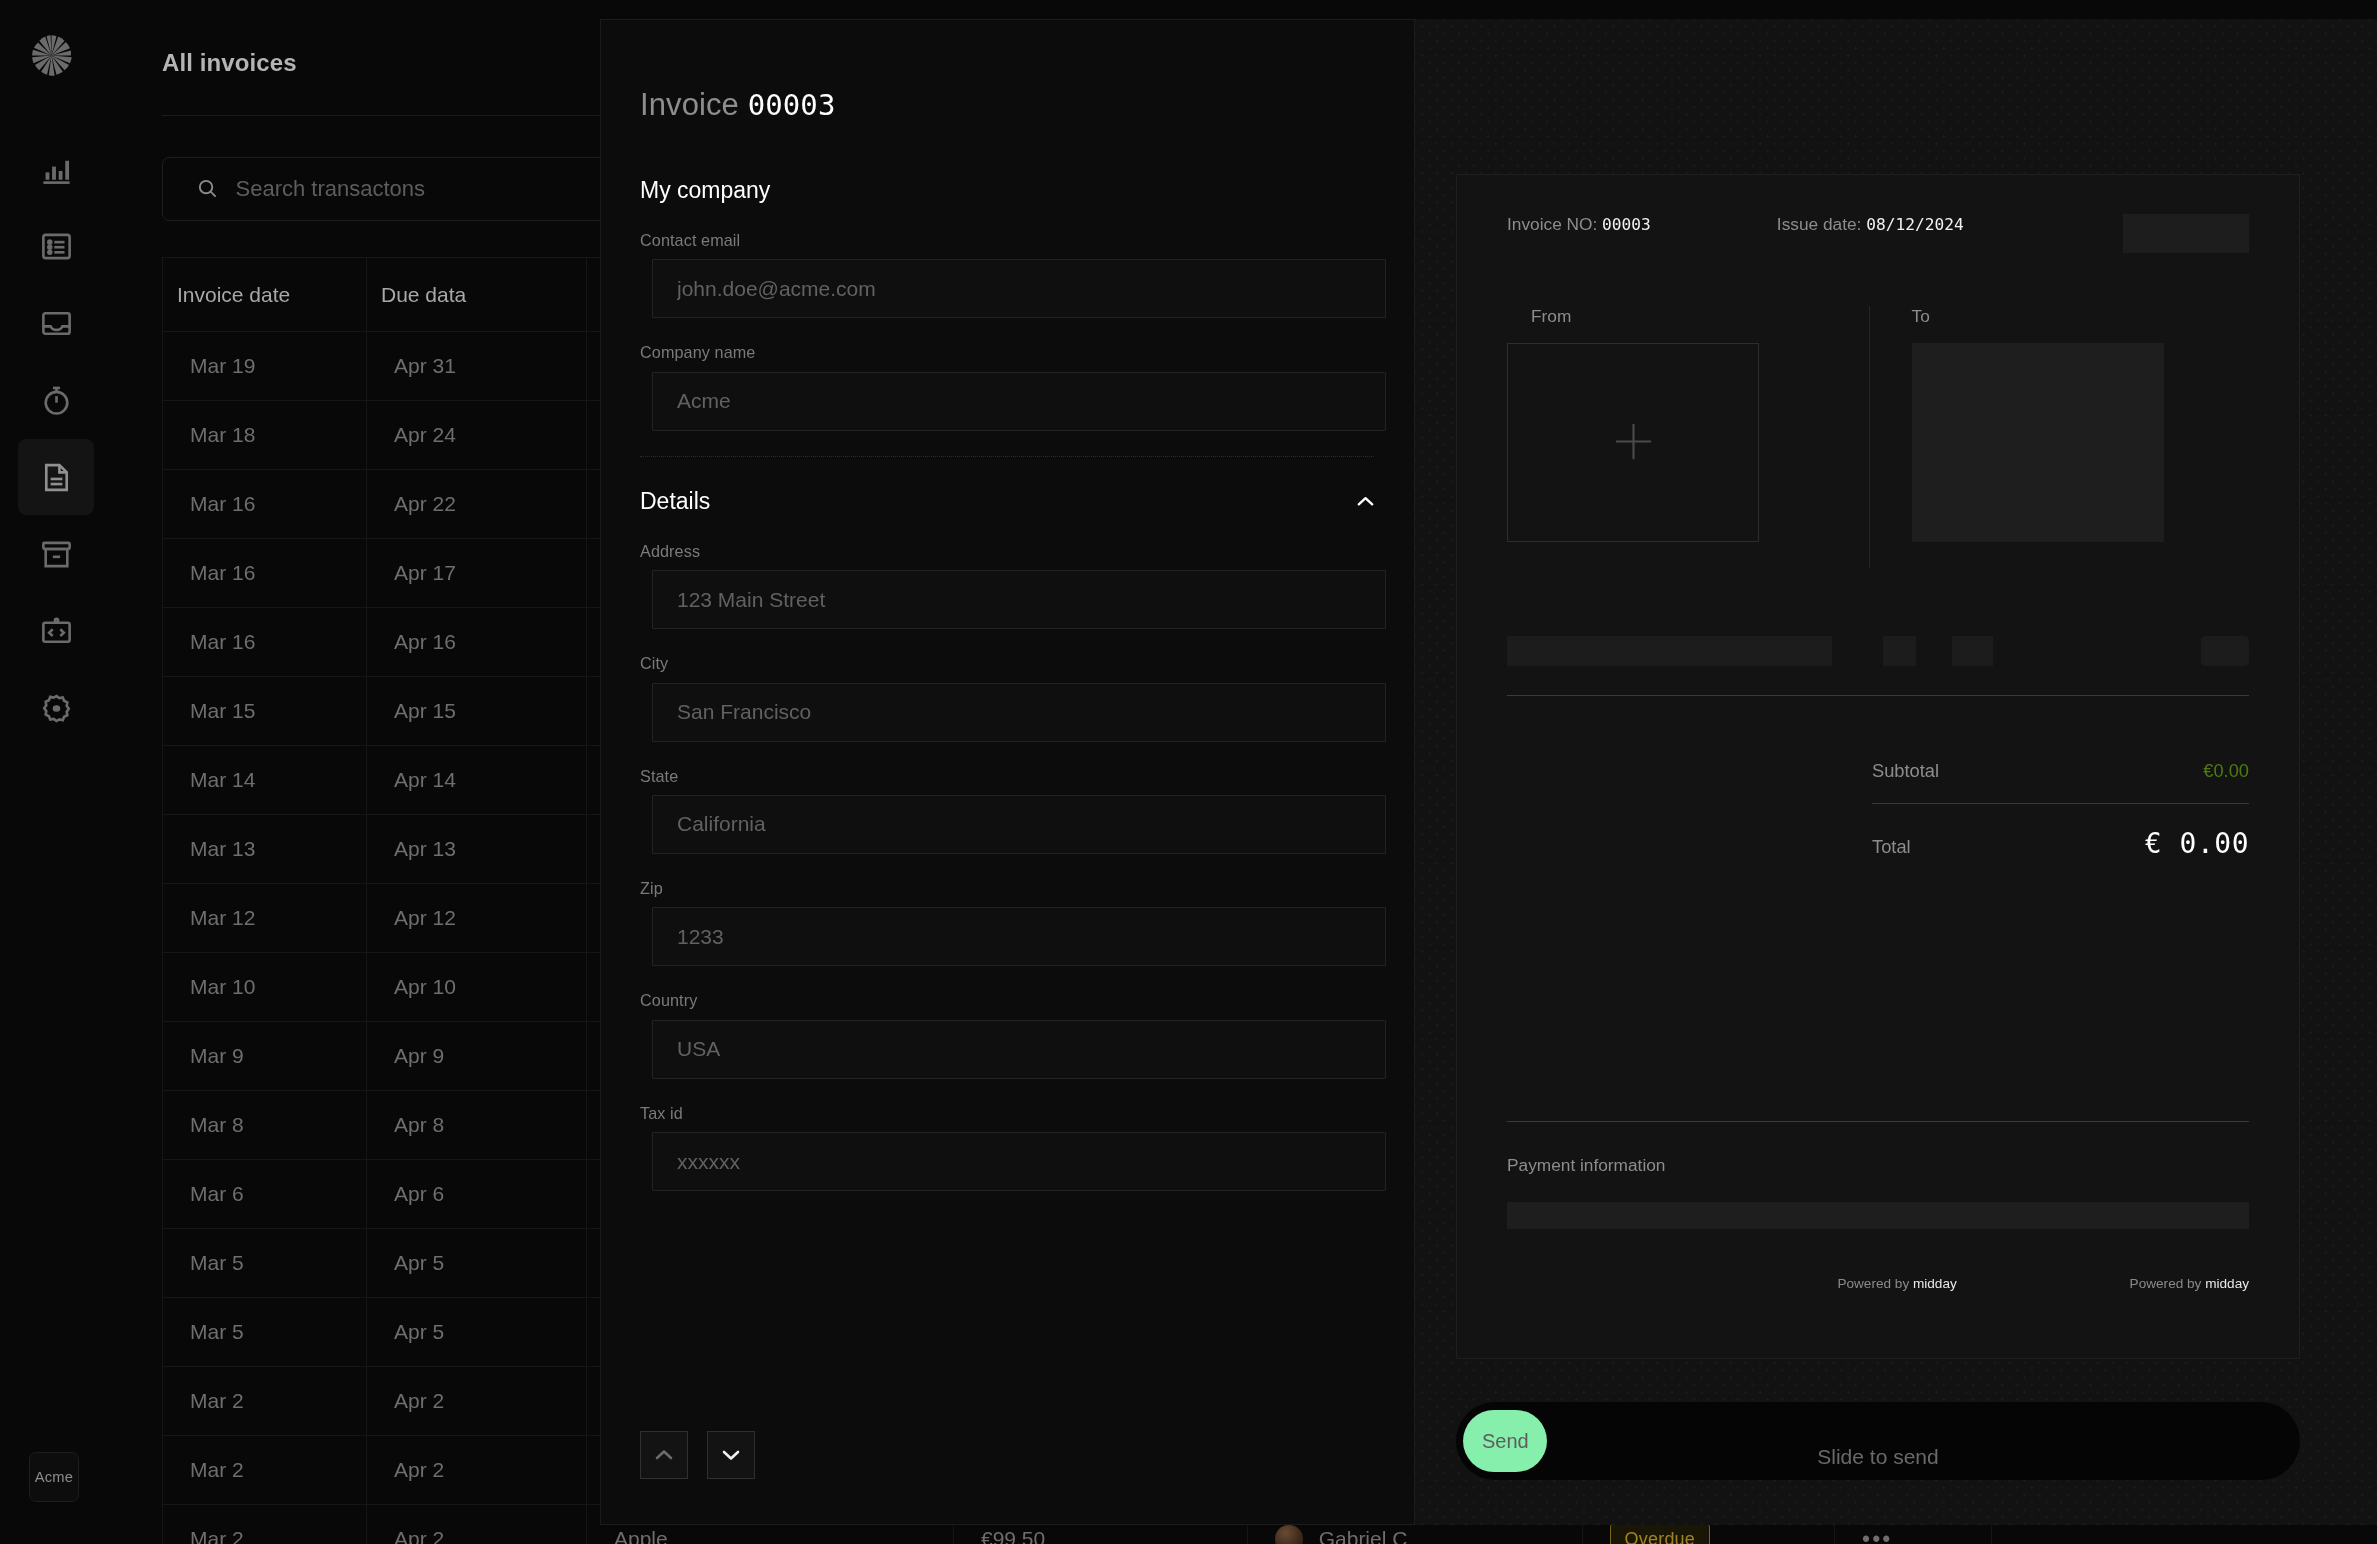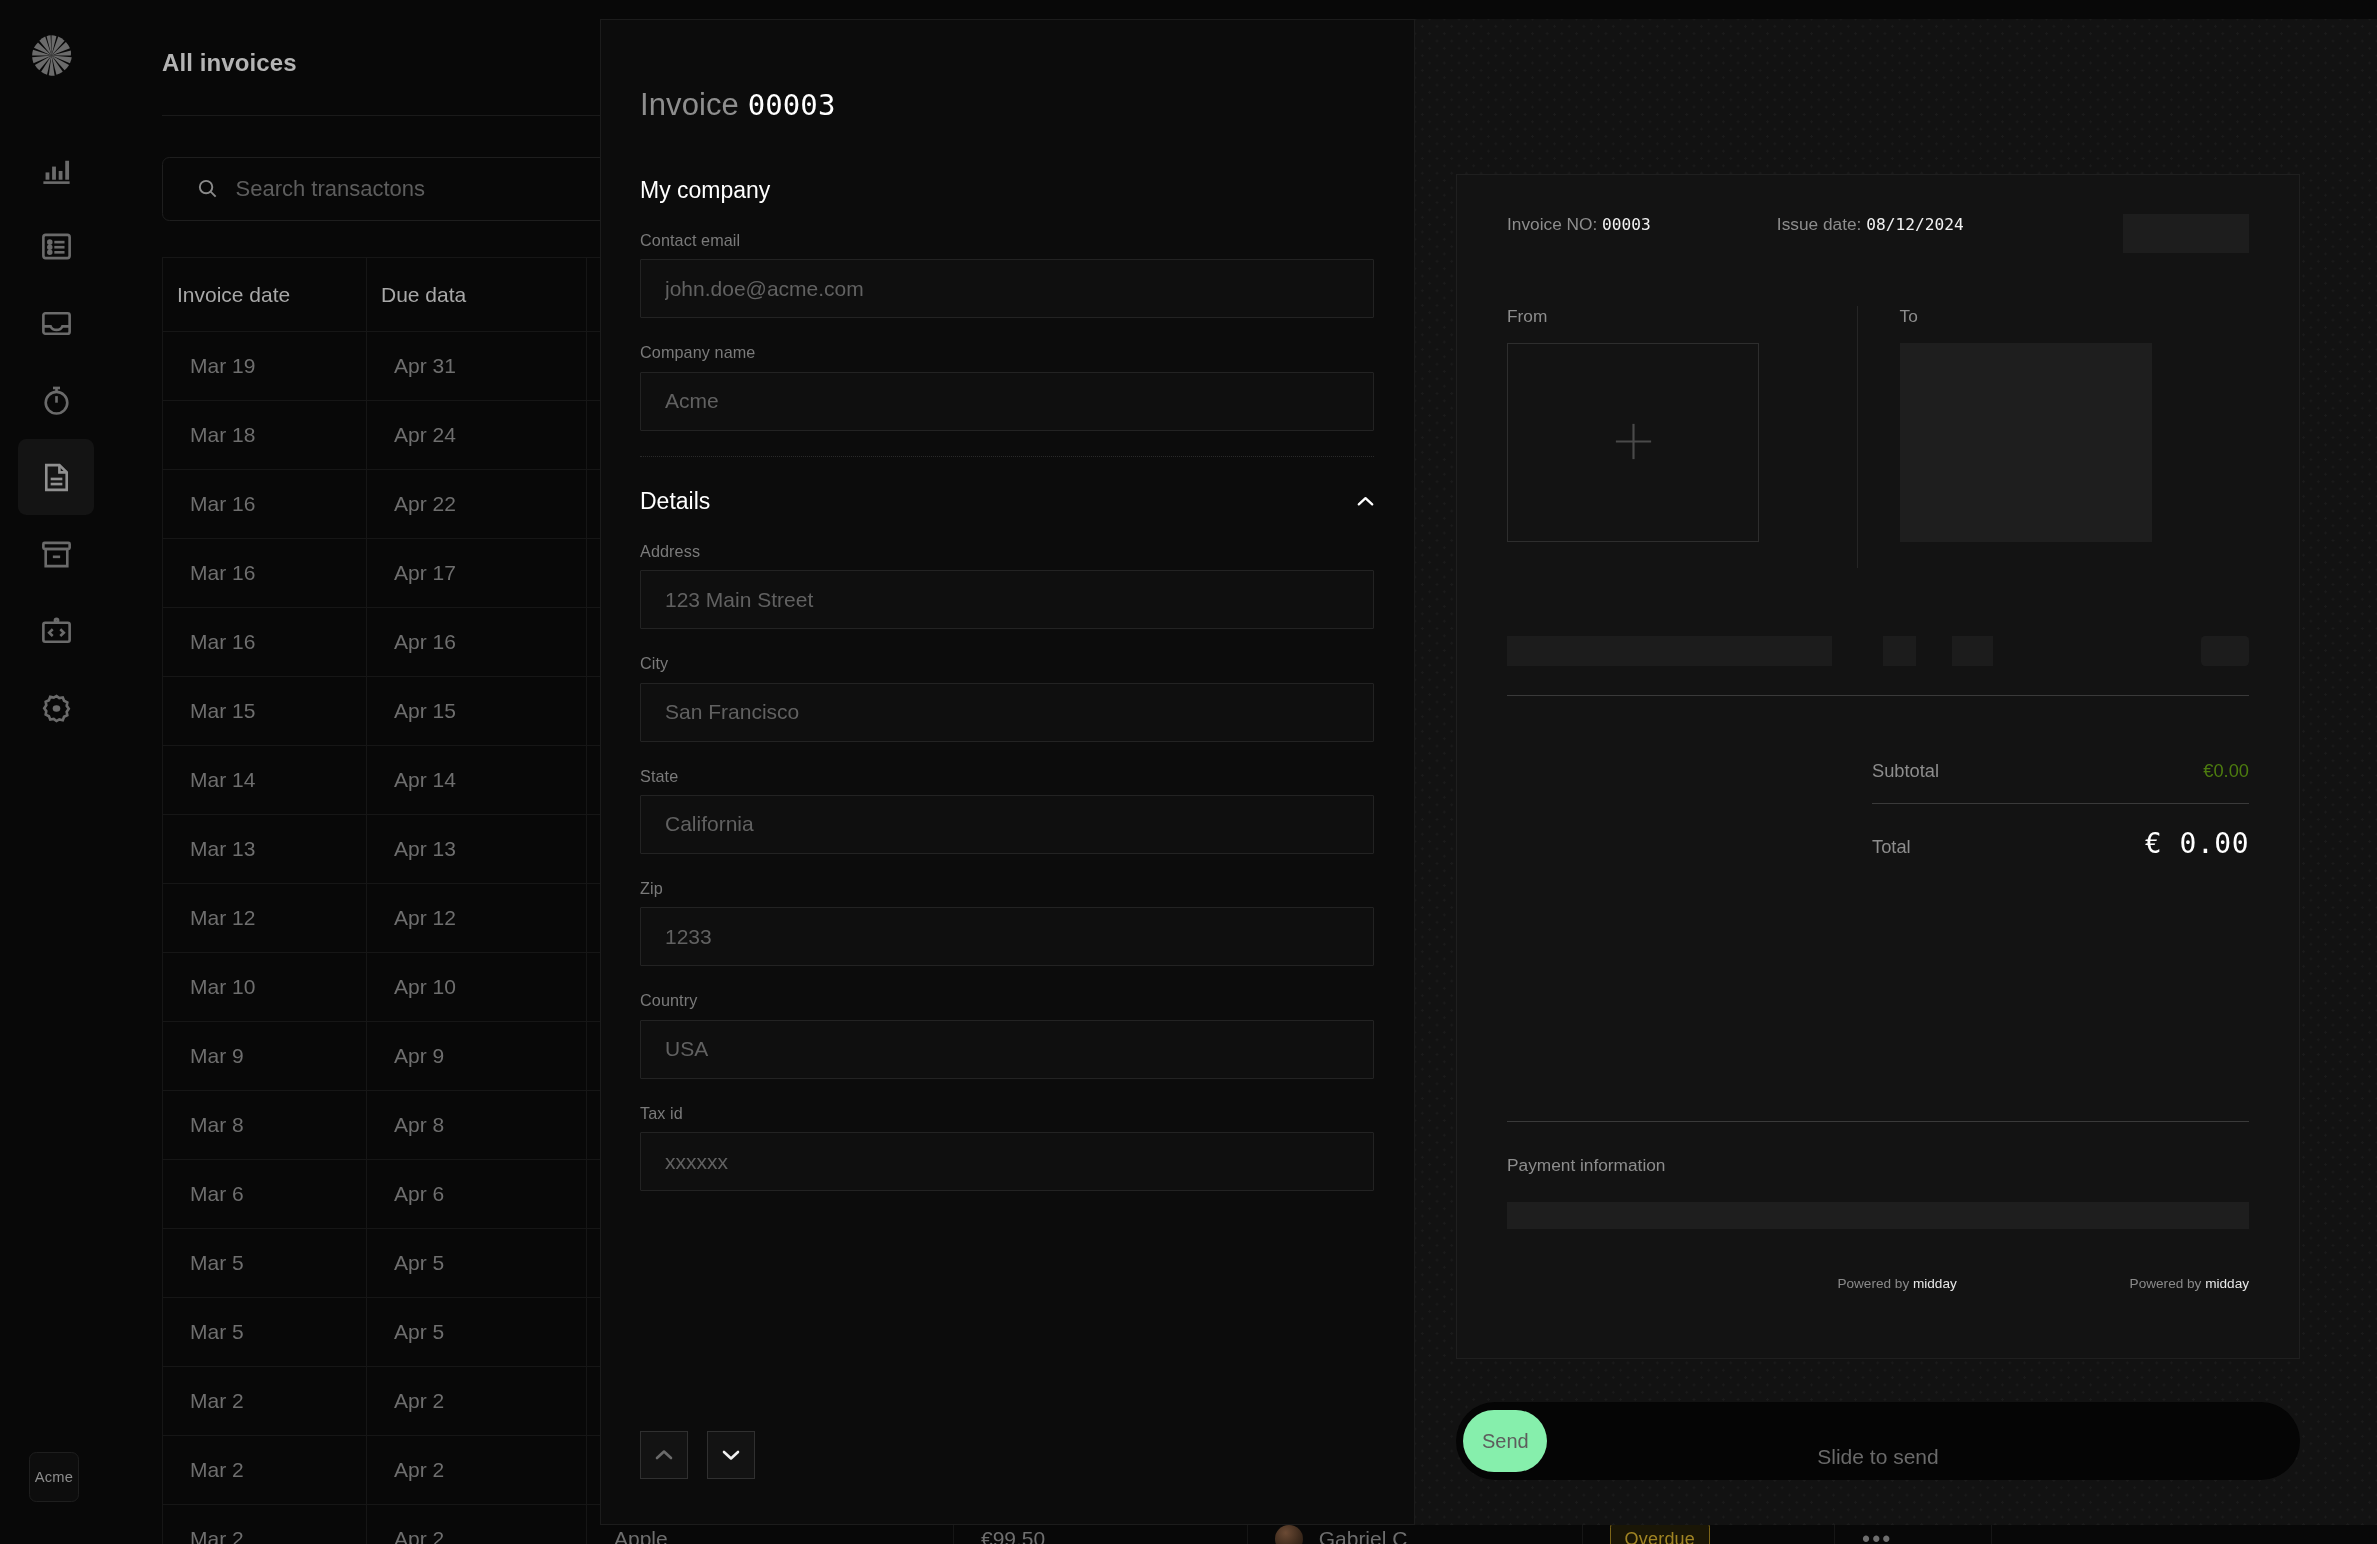--- a/index.html
+++ b/index.html
@@ -119,21 +119,21 @@
   .field { margin-bottom: 25px; }
   .field label {
     display: block; font-size: 16.2px; color: #7a7a7a;
     margin-bottom: 9.4px; letter-spacing: 0.1px;
   }
   .field input {
     width: 734px; height: 59px;
     background: #0f0f0f; border: 0.5px solid #232323; border-radius: 1px;
     padding: 16px 24px; outline: none;
     font-family: "Liberation Sans", sans-serif;
-    font-size: 21px; color: #d4d4d4;
+    font-size: 21px; color: #d4d4d4; margin-left: 12px;
   }
   .field input::placeholder { color: #616161; }
   .dot-divider {
     width: 734px; height: 0;
     border-top: 1.6px dotted #2a2a2a;
     margin: 11.5px 0 31px 0;
   }
   .panel-nav {
     position: absolute; left: 39px; bottom: 45px; display: flex; gap: 19px;
   }
@@ -171,21 +171,21 @@
     font-family: "DejaVu Sans Mono", monospace; font-size: 16.2px;
   }
   .inv-meta.second { margin-left: 126px; }
   .logo-slot {
     margin-left: auto; width: 126px; height: 39px; background: #1d1d1d;
   }
   .fromto {
     position: absolute; left: 50px; top: 131px; right: 50px;
     display: flex; height: 262px;
   }
-  .ft-col { flex: 1; position: relative; }
+  .ft-col { flex: 1; position: relative; padding-left: 24px; }
   .ft-col + .ft-col { border-left: 0.5px solid #262626; padding-left: 42px; }
   .ft-label { font-size: 17.3px; color: #8d8d8d; }
   .ft-box {
     position: absolute; left: 0; top: 37px; width: 252px; height: 199px;
     background: #161616;
   }
   .ft-col.from .ft-box {
     background: transparent; border: 0.5px solid #2e2e2e;
     display: flex; align-items: center; justify-content: center;
   }

